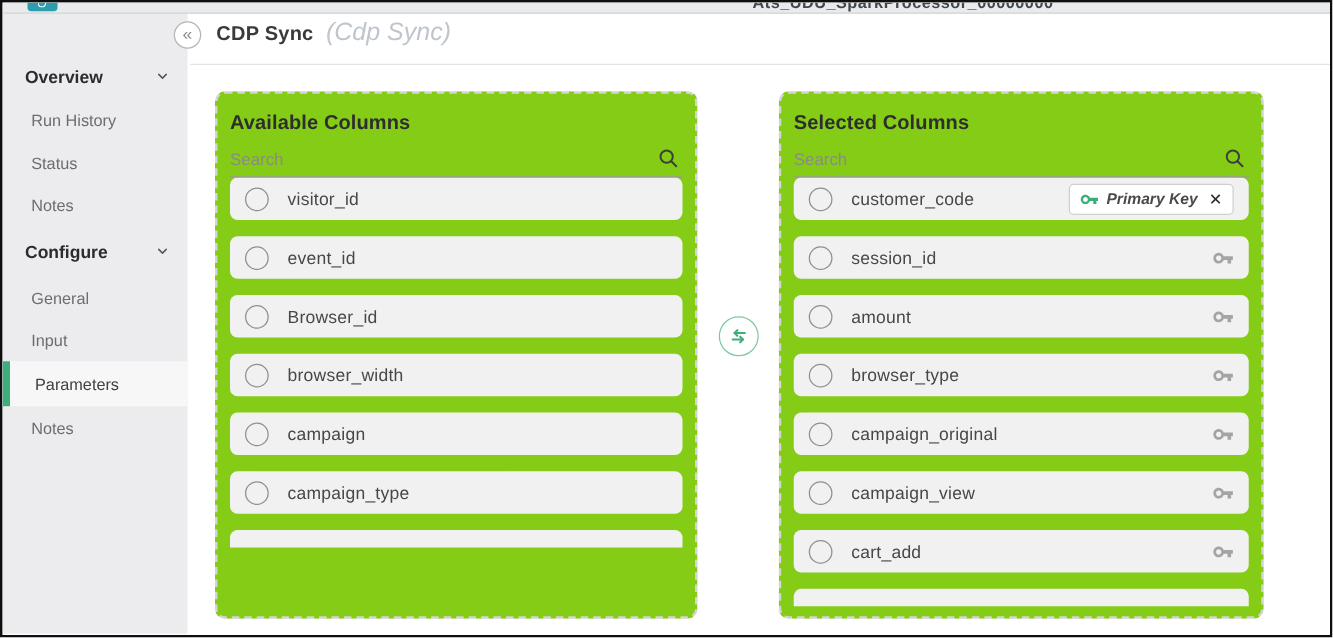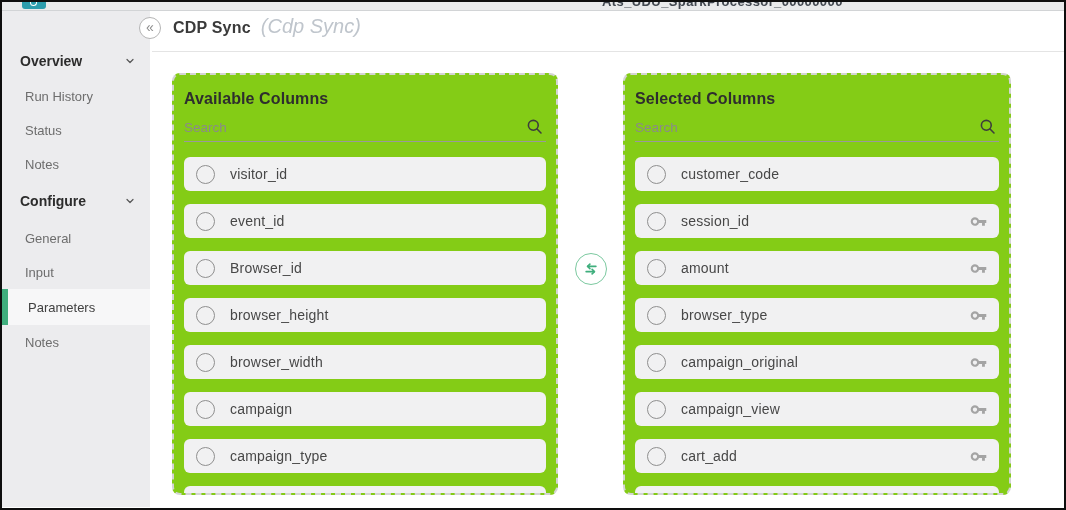--- a/index.html
+++ b/index.html
@@ -74,21 +74,21 @@
   .panel.right { left:621px; width:388px; }
   .panel-title { font-size:16px; font-weight:700; color:#2e2e2e; letter-spacing:.1px; }
   .search-row { position:relative; margin-top:7px; border-bottom:1px solid #9a9a9a; height:27px; }
   .search-row input {
     border:none; outline:none; width:90%; height:24px; font-size:13.5px;
     color:#444; background:transparent; font-family:inherit;
   }
   .search-row input::placeholder { color:#8a8a8a; opacity:1; }
   .search-icon { position:absolute; right:2px; top:2px; display:flex; }
 
-  .col-list { margin-top:15px; }
+  .col-list { margin-top:0; }
   .col-item {
     height:34px; margin-bottom:13px; background:#f1f1f2; border-radius:6px;
     display:flex; align-items:center; padding:0 12px; cursor:pointer;
   }
   .col-item.partial { height:14px; margin-bottom:0; border-radius:6px 6px 0 0; }
   .radio {
     width:19px; height:19px; border:1.6px solid #8f8f8f; border-radius:50%;
     margin-right:15px; flex:none; background:transparent;
   }
   .col-label { font-size:14px; color:#474747; letter-spacing:.2px; }
@@ -173,24 +173,20 @@
         <span class="radio"></span>
         <span class="col-label">visitor_id</span>
       </div>
       <div class="col-item">
         <span class="radio"></span>
         <span class="col-label">event_id</span>
       </div>
       <div class="col-item">
         <span class="radio"></span>
         <span class="col-label">Browser_id</span>
-      </div>
-      <div class="col-item">
-        <span class="radio"></span>
-        <span class="col-label">browser_height</span>
       </div>
       <div class="col-item">
         <span class="radio"></span>
         <span class="col-label">browser_width</span>
       </div>
       <div class="col-item">
         <span class="radio"></span>
         <span class="col-label">campaign</span>
       </div>
       <div class="col-item">
@@ -220,20 +216,27 @@
         <svg width="19" height="19" viewBox="0 0 24 24" fill="none" stroke="#3d3d3d" stroke-width="2" stroke-linecap="round">
             <circle cx="10.5" cy="10.5" r="6.2"></circle>
             <line x1="15.2" y1="15.2" x2="20.2" y2="20.2"></line>
           </svg>
       </span>
     </div>
     <div class="col-list">
       <div class="col-item">
         <span class="radio"></span>
         <span class="col-label">customer_code</span>
+        <span class="pk-badge">
+          <svg width="15" height="15" viewBox="0 0 24 24" fill="#3bae7c">
+              <path d="M12.65 10C11.83 7.67 9.61 6 7 6c-3.31 0-6 2.69-6 6s2.69 6 6 6c2.61 0 4.83-1.67 5.65-4H17v4h4v-4h2v-4H12.65zM7 15c-1.65 0-3-1.35-3-3s1.35-3 3-3 3 1.35 3 3-1.35 3-3 3z"></path>
+            </svg>
+          <span class="pk-text">Primary Key</span>
+          <span class="pk-close">✕</span>
+        </span>
       </div>
       <div class="col-item">
         <span class="radio"></span>
         <span class="col-label">session_id</span>
         <span class="key-icon">
             <svg width="17" height="17" viewBox="0 0 24 24" fill="#a4a4a4">
               <path d="M12.65 10C11.83 7.67 9.61 6 7 6c-3.31 0-6 2.69-6 6s2.69 6 6 6c2.61 0 4.83-1.67 5.65-4H17v4h4v-4h2v-4H12.65zM7 15c-1.65 0-3-1.35-3-3s1.35-3 3-3 3 1.35 3 3-1.35 3-3 3z"></path>
             </svg>
           </span>
       </div>

